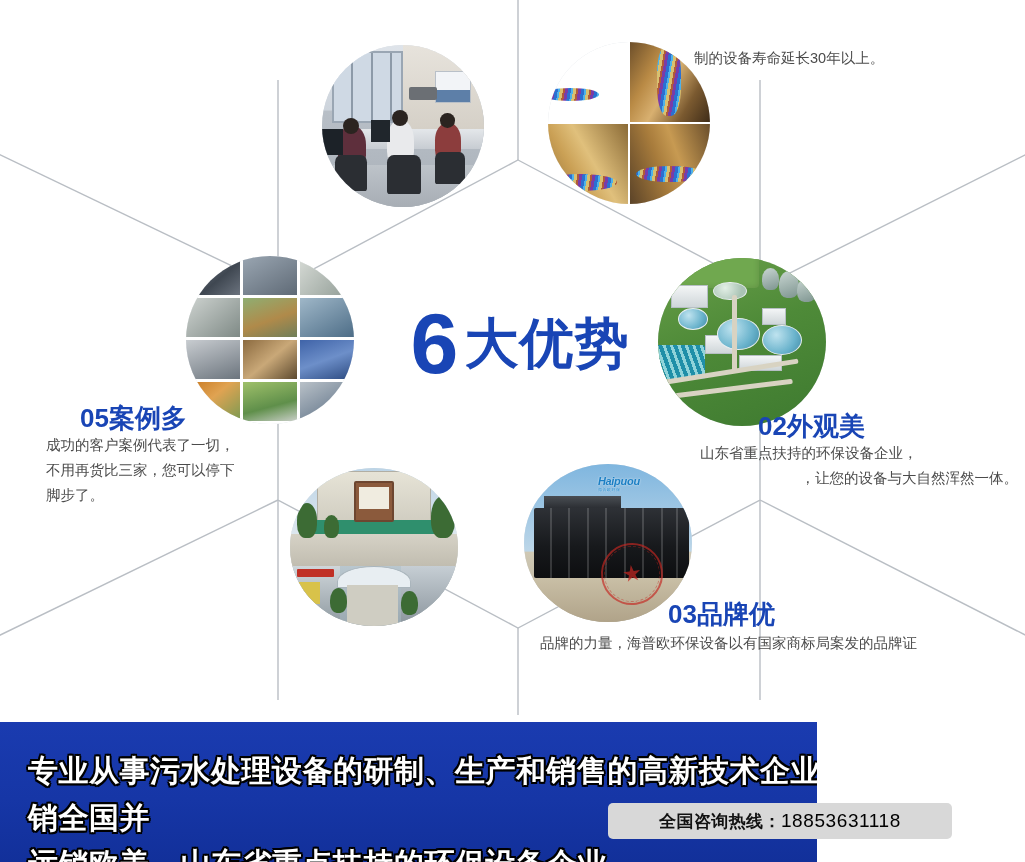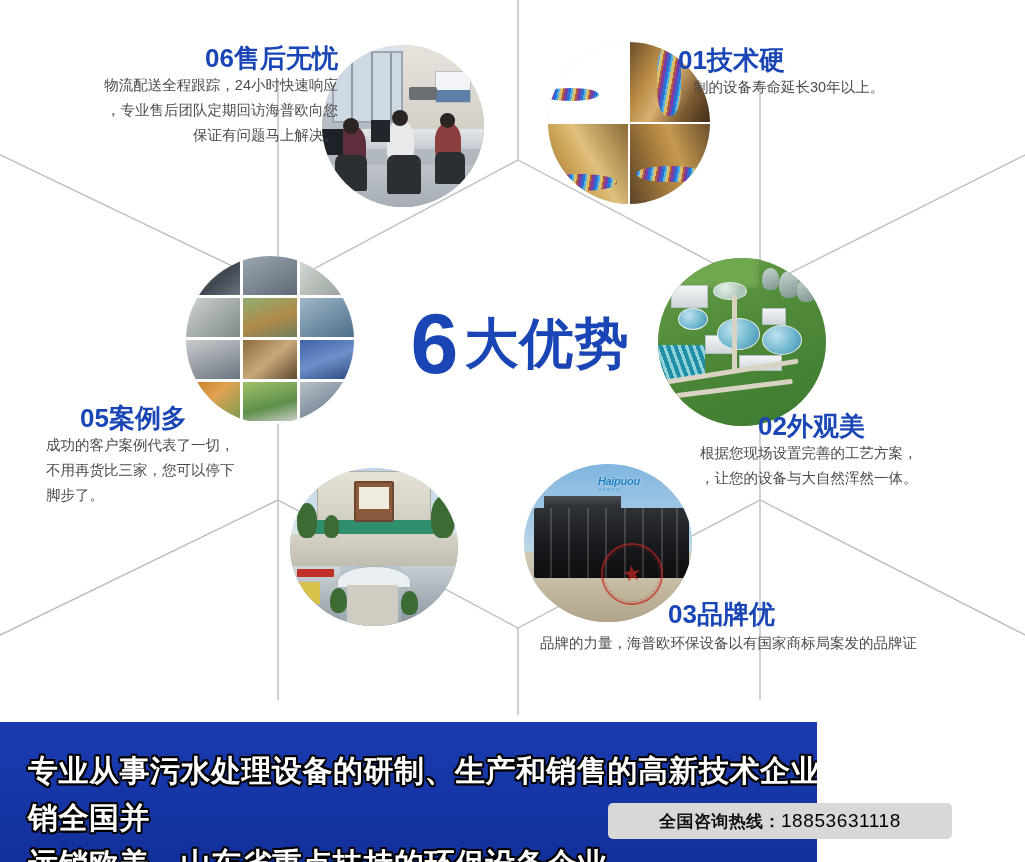--- a/index.html
+++ b/index.html
@@ -480,41 +480,32 @@
         <span>Haipuou</span>
         <small>海普欧环保</small>
       </div>
       <div class="eq-stamp">
         <div class="ring-txt"></div>
         <div class="star">★</div>
       </div>
     </div>
   </div>
 
-  <div class="block align-right" id="blk-06">
-    <div class="blk-title">06售后无忧</div>
-    <div class="blk-body">
-      <div>物流配送全程跟踪，24小时快速响应</div>
-      <div>，专业售后团队定期回访海普欧向您</div>
-      <div>保证有问题马上解决。</div>
-    </div>
-  </div>
 
   <div class="block align-left" id="blk-01">
-    <div class="blk-title">01技术硬</div>
     <div class="blk-body" style="padding-left:16px;">
       <div>制的设备寿命延长30年以上。</div>
     </div>
   </div>
 
   <div class="block align-left" id="blk-02">
     <div class="blk-title" style="padding-left:58px;">02外观美</div>
     <div class="blk-body">
-      <div>根据您现场设置完善的工艺方案，</div>
-      <div style="">，让您的设备与大自然浑然一体。</div>
+      <div>山东省重点扶持的环保设备企业，</div>
+      <div style="text-align:right;">，让您的设备与大自然浑然一体。</div>
     </div>
   </div>
 
   <div class="block align-left" id="blk-03">
     <div class="blk-title" style="padding-left:128px;">03品牌优</div>
     <div class="blk-body" style="margin-top:2px;">
       <div>品牌的力量，海普欧环保设备以有国家商标局案发的品牌证</div>
     </div>
   </div>
 

